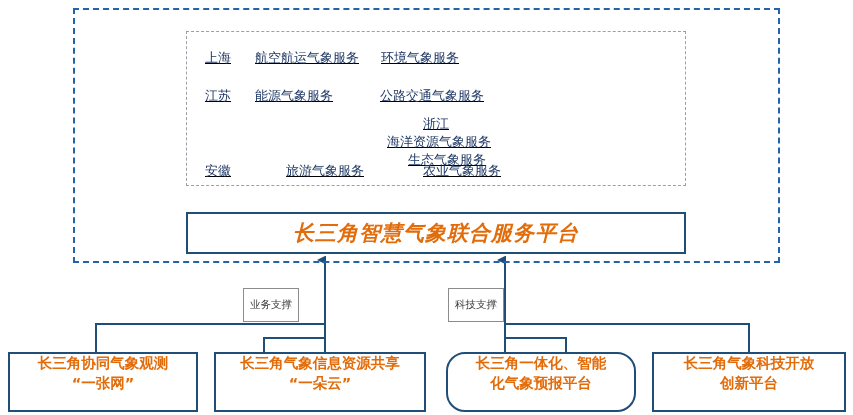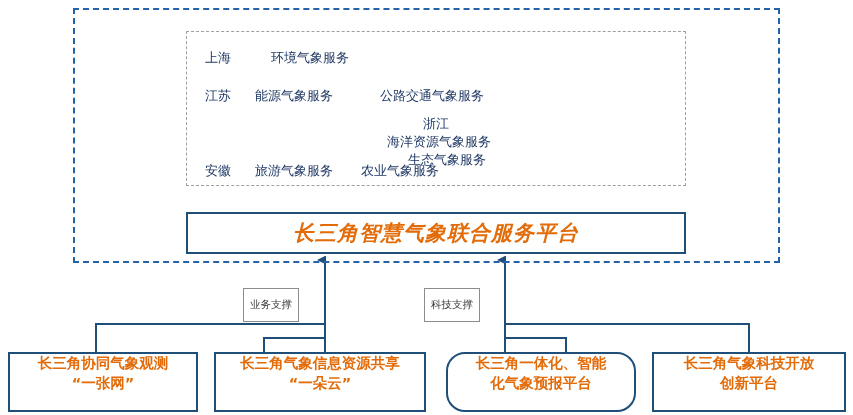--- a/index.html
+++ b/index.html
@@ -44,25 +44,26 @@
     background: #ffffff;
   }
 
   .svc-row {
     position: absolute;
     left: 0;
     width: 100%;
     height: 38px;
     display: flex;
     align-items: center;
+    text-decoration: underline;
   }
   .svc-row.r0 { top: 7px; }
   .svc-row.r1 { top: 45px; }
   .svc-row.r2 { top: 83px; flex-direction: column; }
-  .svc-row.r3 { top: 120px; }
+  .svc-row.r3 { top: 120px; gap: 31px; }
 
   .prov {
     width: 62px;
     text-align: center;
     font-size: 13px;
     color: #1f3864;
     flex: 0 0 auto;
   }
   .svc {
     font-size: 13px;
@@ -105,21 +106,21 @@
     background: #ffffff;
     box-sizing: border-box;
     display: flex;
     align-items: center;
     justify-content: center;
     font-size: 10.5px;
     color: #3b3b3b;
     padding: 16px 3px;
   }
   .support-label.s1 { left: 243px; top: 288px; width: 56px; }
-  .support-label.s2 { left: 424px; top: 288px; width: 56px; }
+  .support-label.s2 { left: 448px; top: 288px; width: 56px; }
 
   
   .bottom-box {
     position: absolute;
     top: 352px;
     height: 60px;
     border: 2px solid #1f4e79;
     box-sizing: border-box;
     background: #ffffff;
     display: flex;
@@ -175,20 +176,21 @@
 
     <path d="M 749 352 L 749 324 L 505 324" stroke="#1f4e79" stroke-width="2" fill="none"></path>
   </svg>
 
   <div class="outer-dashed"></div>
 
   <div class="services-box">
 
     <div class="svc-row r0">
       <div class="prov">上海</div>
+      <div class="svc gap-a">航空航运气象服务</div>
       <div class="svc gap-b">环境气象服务</div>
     </div>
 
     <div class="svc-row r1">
       <div class="prov">江苏</div>
       <div class="svc gap-a">能源气象服务</div>
       <div class="svc gap-b" style="margin-left:47px">公路交通气象服务</div>
     </div>
 
     <div class="svc-row r2">

